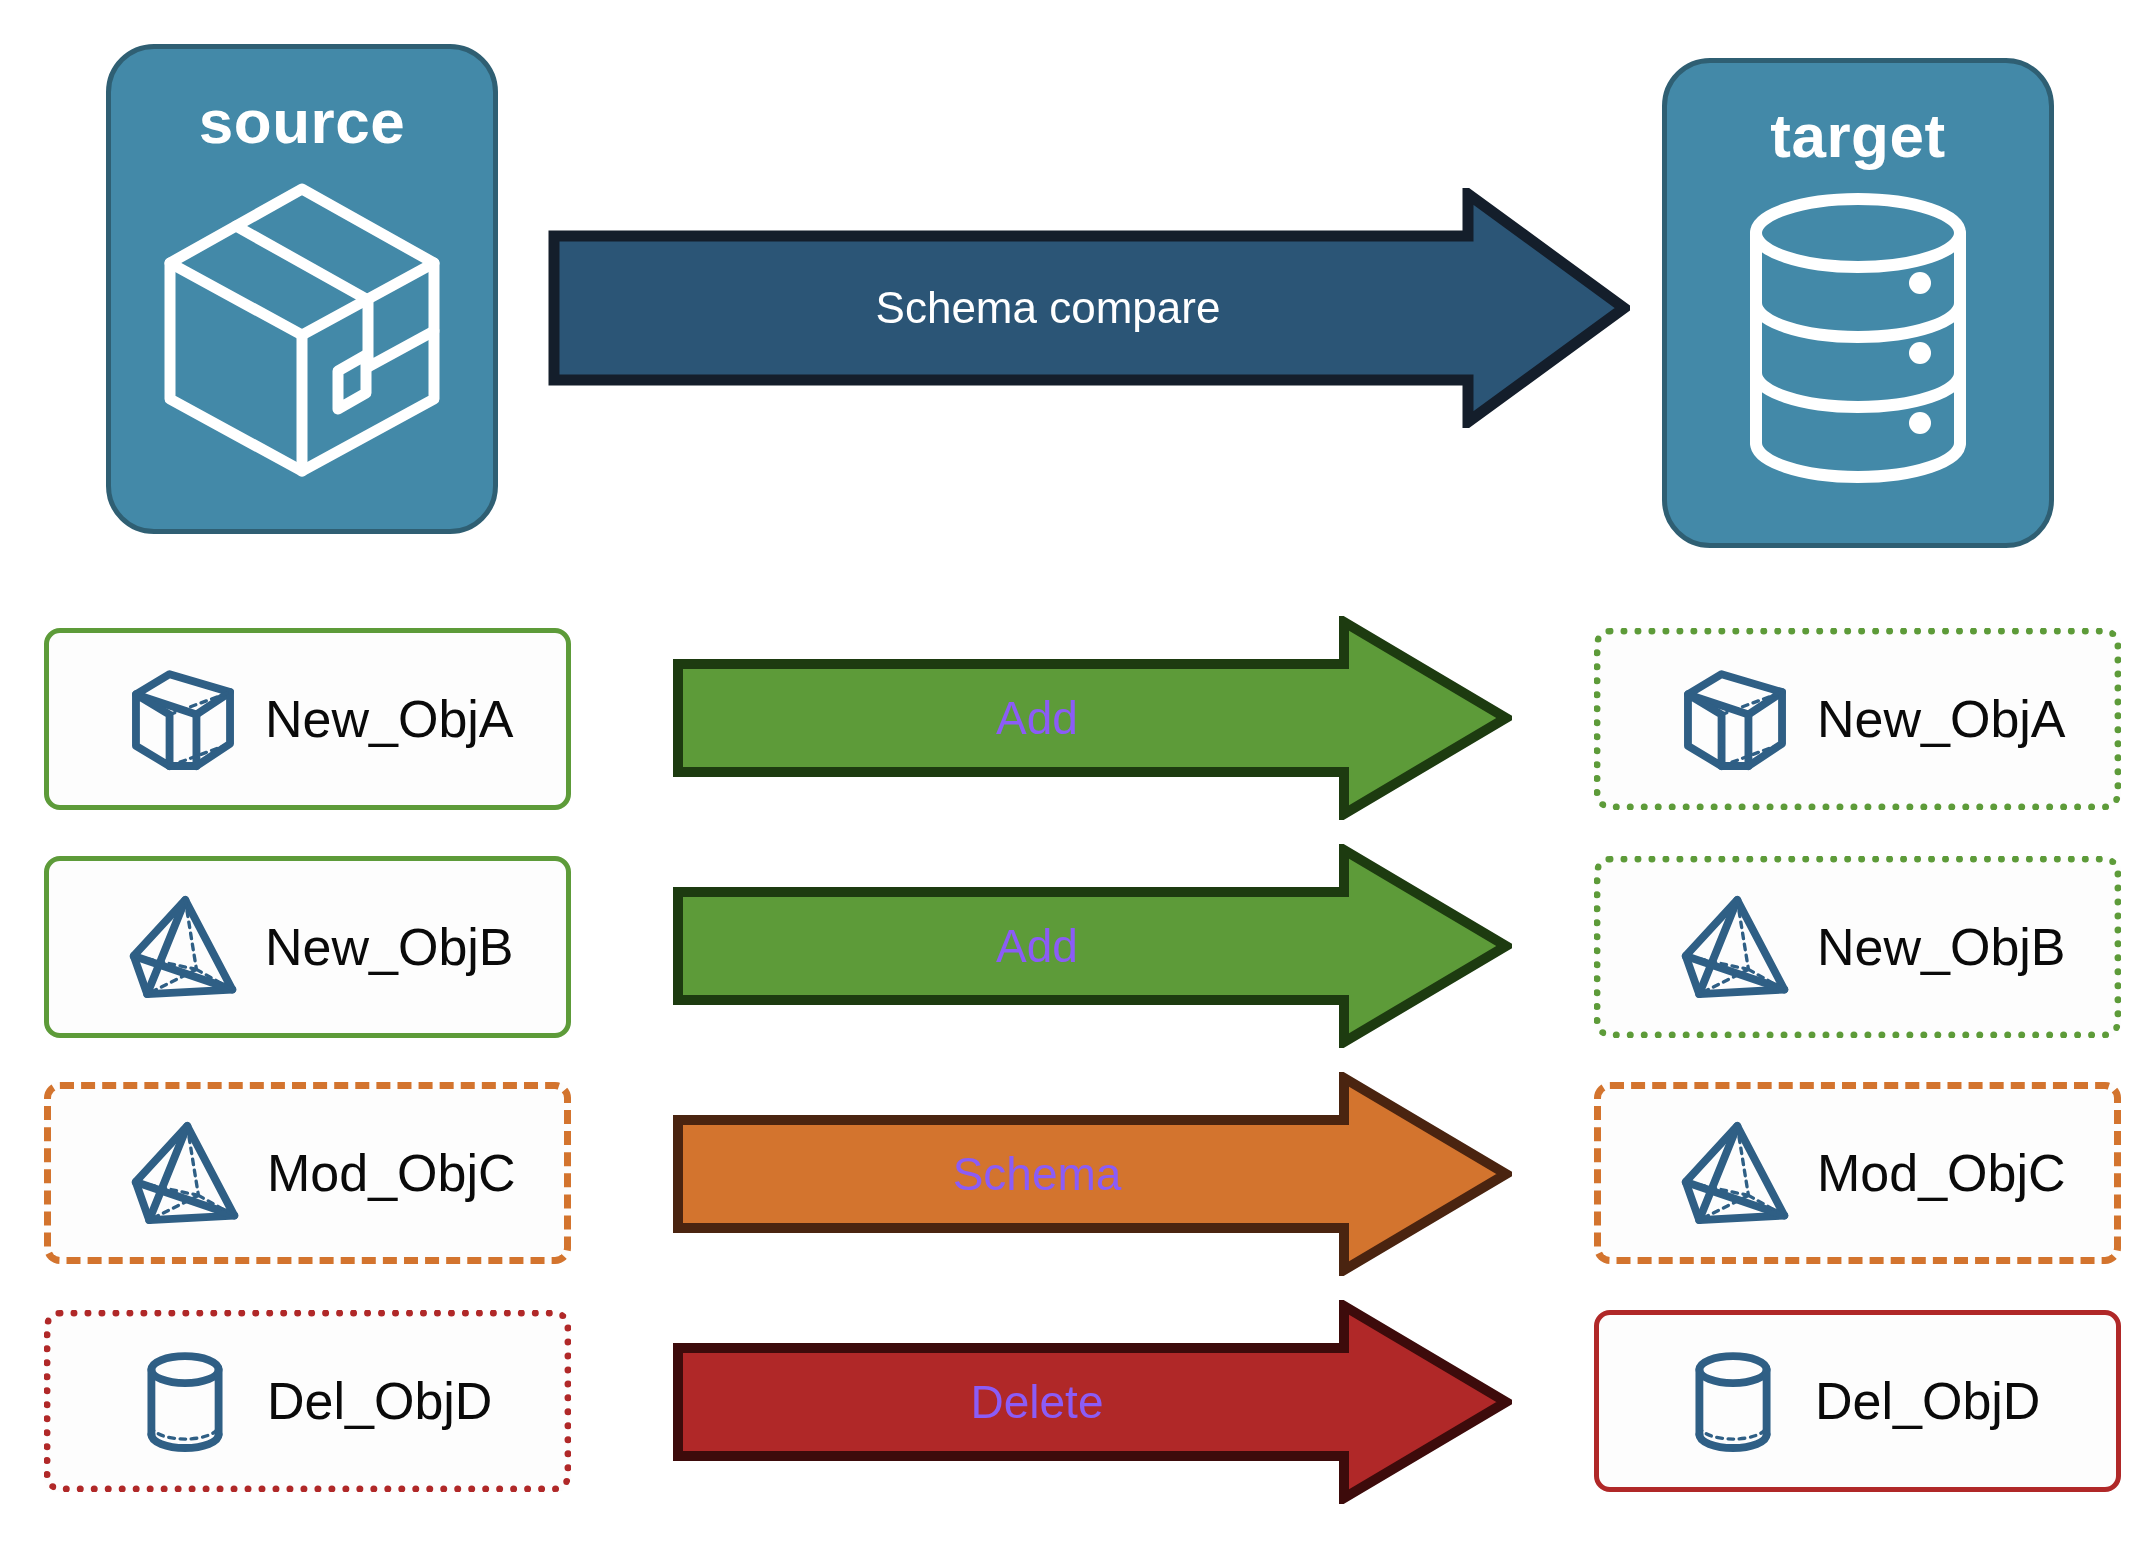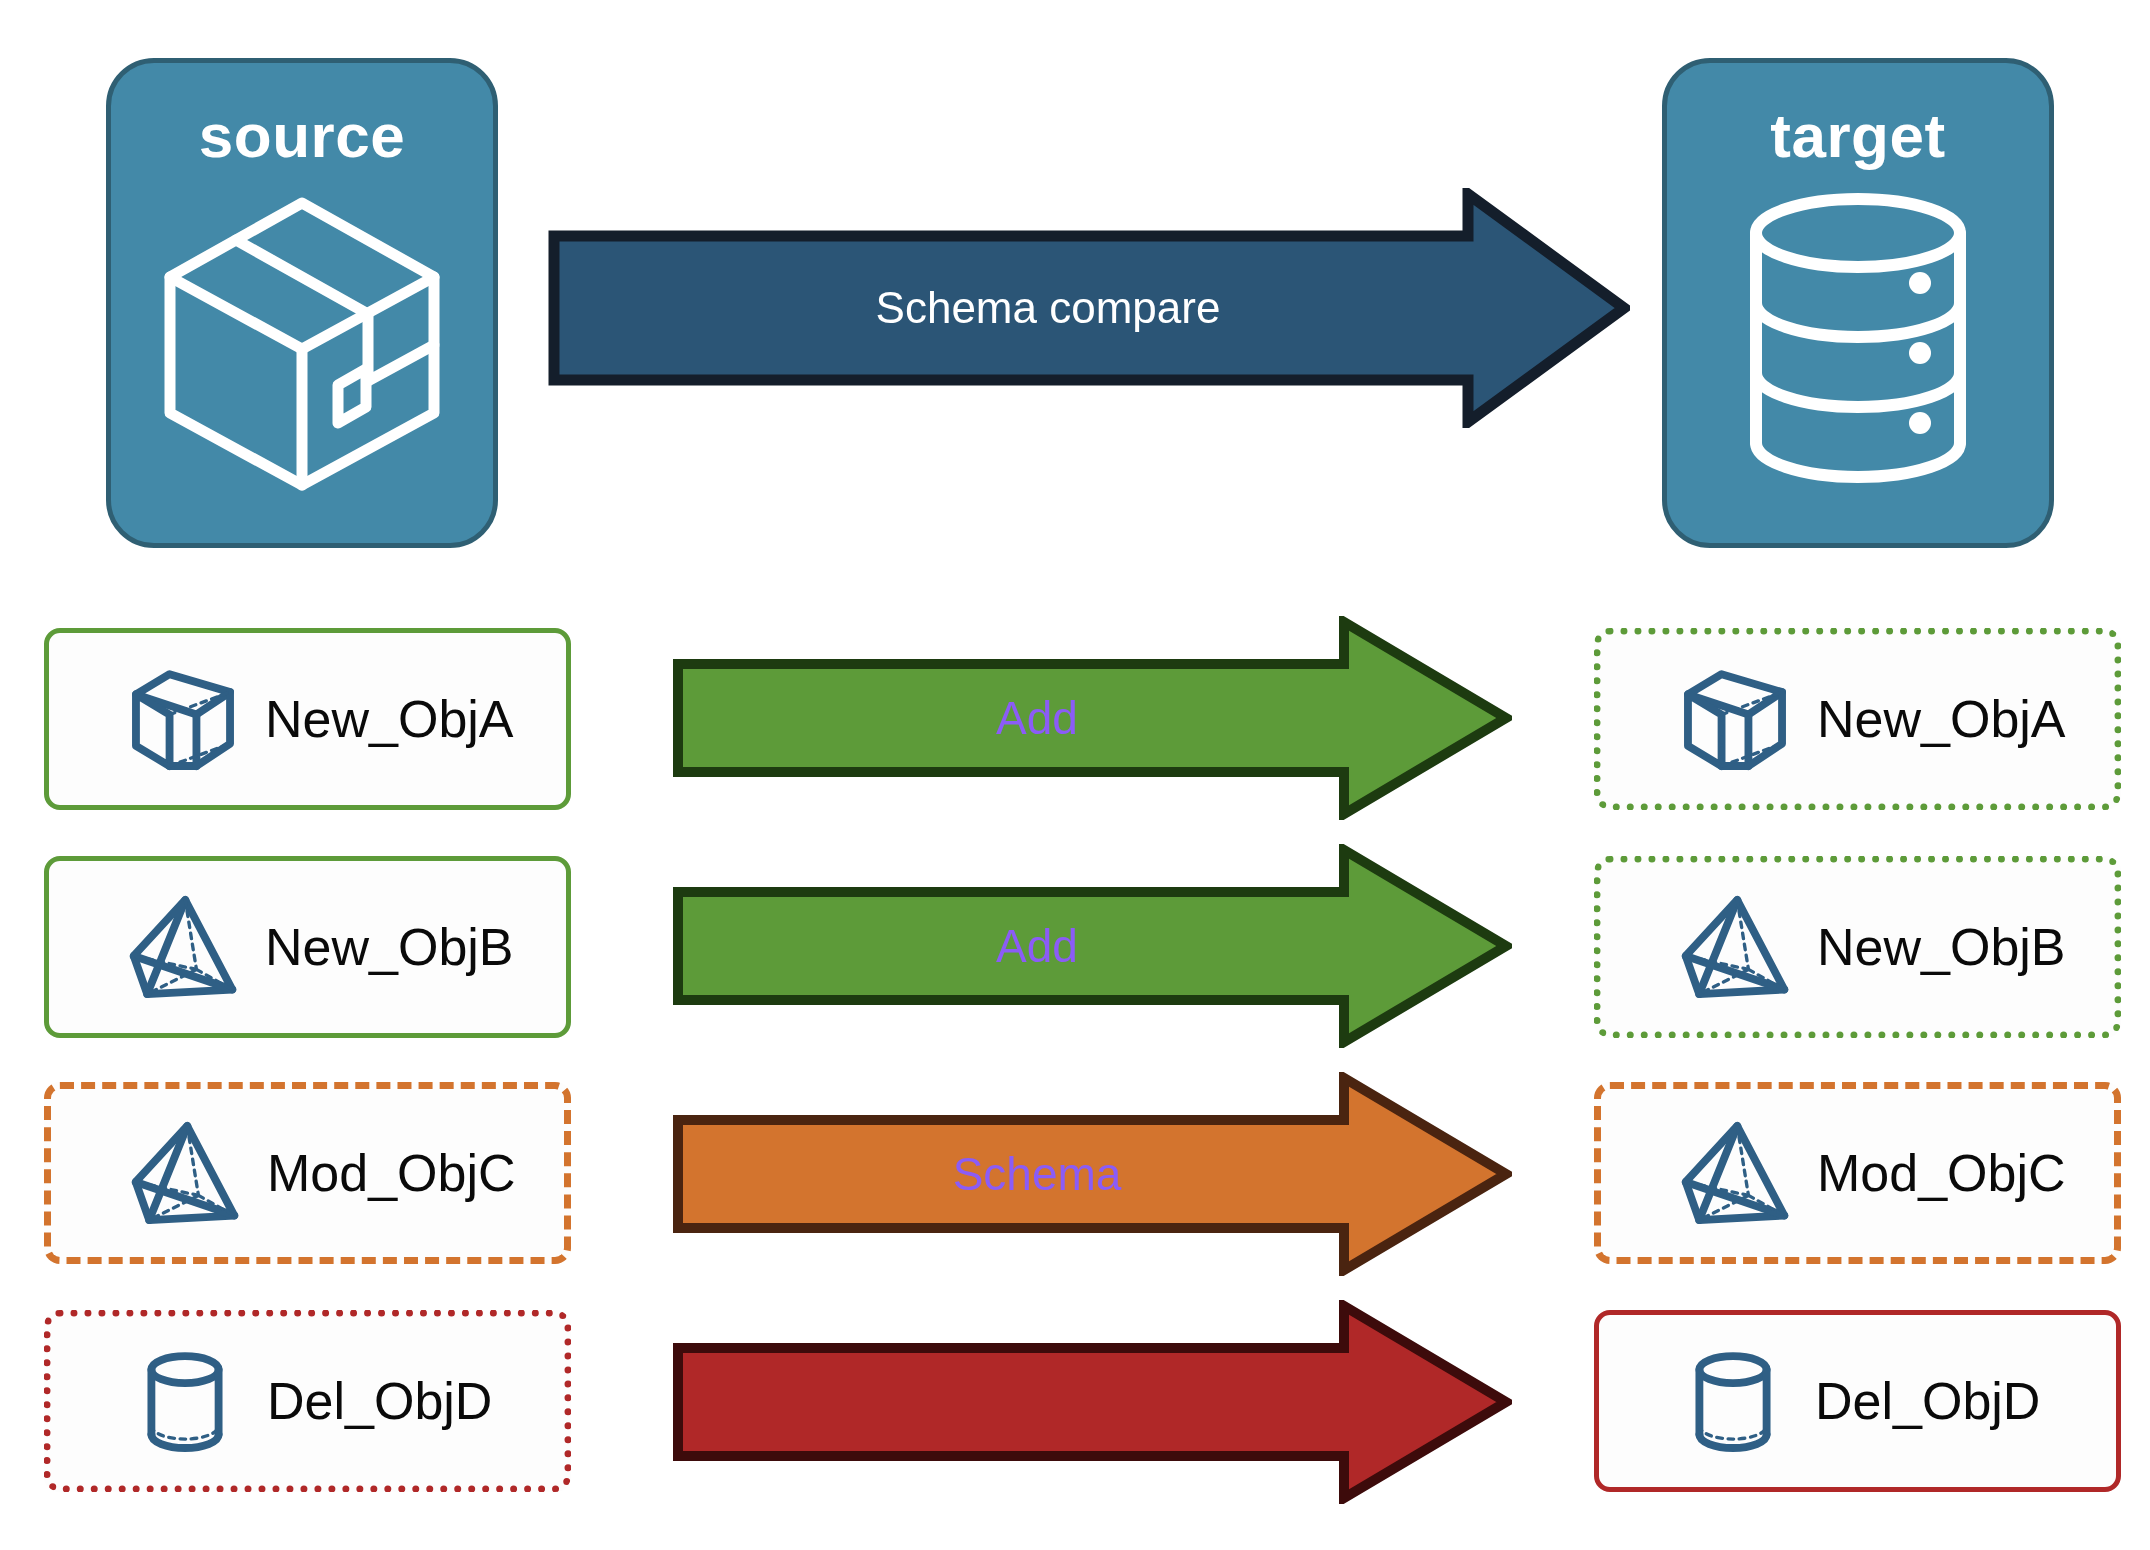--- a/index.html
+++ b/index.html
@@ -38,21 +38,21 @@
     font-weight: bold;
     letter-spacing: 0.5px;
     margin-top: 42px;
     line-height: 1;
   }
   .endpoint-glyph {
     margin-top: 18px;
     width: 300px;
     height: 310px;
   }
-  #source-panel { left: 106px; top: 58px; }
+  #source-panel { left: 106px; top: 44px; }
   #target-panel { left: 1662px; top: 58px; }
 
   
   .big-arrow {
     position: absolute;
     left: 548px;
     top: 188px;
     width: 1082px;
     height: 240px;
   }
@@ -290,20 +290,21 @@
         <path d="M20 80 A30 12 0 0 0 80 80"></path>
       </g>
       <path d="M20 72 A30 12 0 0 0 80 72" fill="none" stroke="#2f5f85" stroke-width="3" stroke-dasharray="5,5" stroke-linecap="round"></path>
     </svg>
     <span class="obj-label">Del_ObjD</span>
   </div>
 
   <svg class="action-arrow" style="top:1300px;" viewBox="0 0 840 204" preserveAspectRatio="none">
     <polygon points="6,48 672,48 672,6 834,102 672,198 672,156 6,156" fill="#b02828" stroke="#3d0b0b" stroke-width="10" stroke-linejoin="miter"></polygon>
   </svg>
+  <div class="action-label" style="top:1300px;">Delete</div>
 
   <div class="obj-box tgt-col solid" style="top:1310px; border-color:#b02828;">
     <svg class="obj-icon" viewBox="0 0 100 100">
       <g fill="none" stroke="#2f5f85" stroke-width="7" stroke-linejoin="round" stroke-linecap="round">
         <ellipse cx="50" cy="22" rx="30" ry="12"></ellipse>
         <path d="M20 22 L20 80"></path>
         <path d="M80 22 L80 80"></path>
         <path d="M20 80 A30 12 0 0 0 80 80"></path>
       </g>
       <path d="M20 72 A30 12 0 0 0 80 72" fill="none" stroke="#2f5f85" stroke-width="3" stroke-dasharray="5,5" stroke-linecap="round"></path>

